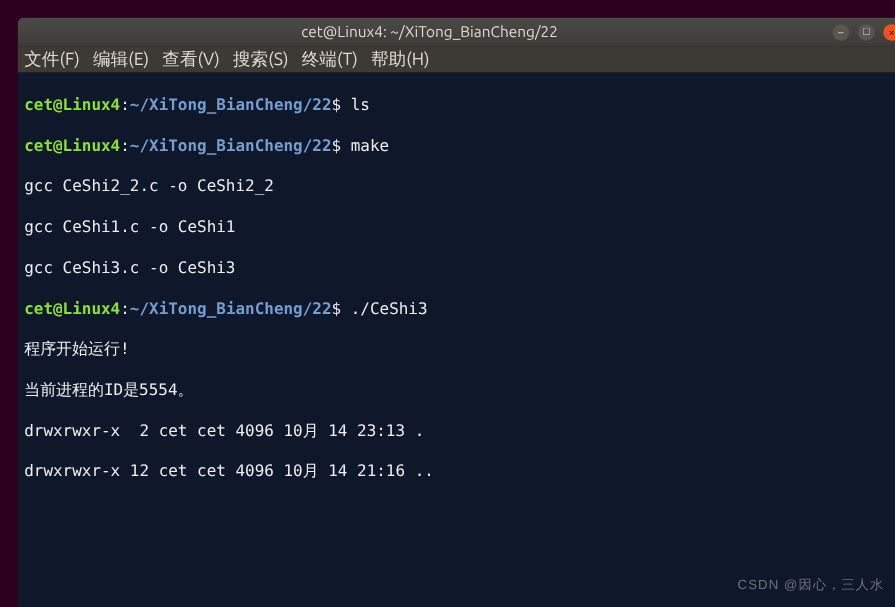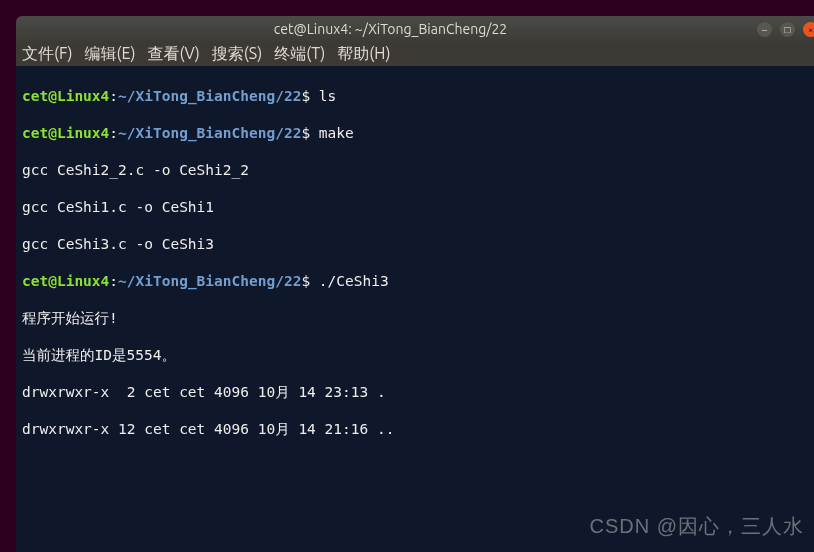--- a/index.html
+++ b/index.html
@@ -11,21 +11,21 @@
 .win-btn { width:15px; height:15px; border-radius:50%; display:flex; align-items:center; justify-content:center; font-size:10px; }
 .btn-min,.btn-max { background:#595651; color:#ddd; }
 .btn-close { background:#e95420; color:#3c001e; }
 .menubar { height:24px; background:#3d3a36; display:flex; align-items:center; padding:0 6px; font-family:Ubuntu,sans-serif; font-size:16px; color:#dfdbd2; }
 .menubar span { margin-right:12px; cursor:default; }
 .terminal { background:#0f172a; color:#eeeeec; padding:2px 6px; height:500px; line-height:1.28; white-space:pre; }
 .user { color:#8ae234; font-weight:bold; }
 .path { color:#729fcf; font-weight:bold; }
 .dollar { color:#eeeeec; }
 .cmd,.out { color:#eeeeec; }
-.watermark { position:absolute; right:10px; bottom:12px; color:rgba(220,220,220,.45); font-family:sans-serif; font-size:20px; letter-spacing:1px; }
+.watermark { position:absolute; right:10px; bottom:12px; color:rgba(220,220,220,.45); font-family:sans-serif; font-size:12px; letter-spacing:1px; }
 </style>
 </head>
 <body>
 
 <div class="window">
   <div class="titlebar">
     <span class="title">cet@Linux4: ~/XiTong_BianCheng/22</span>
     <div class="win-btns">
       <div class="win-btn btn-min">–</div>
       <div class="win-btn btn-max">□</div>

